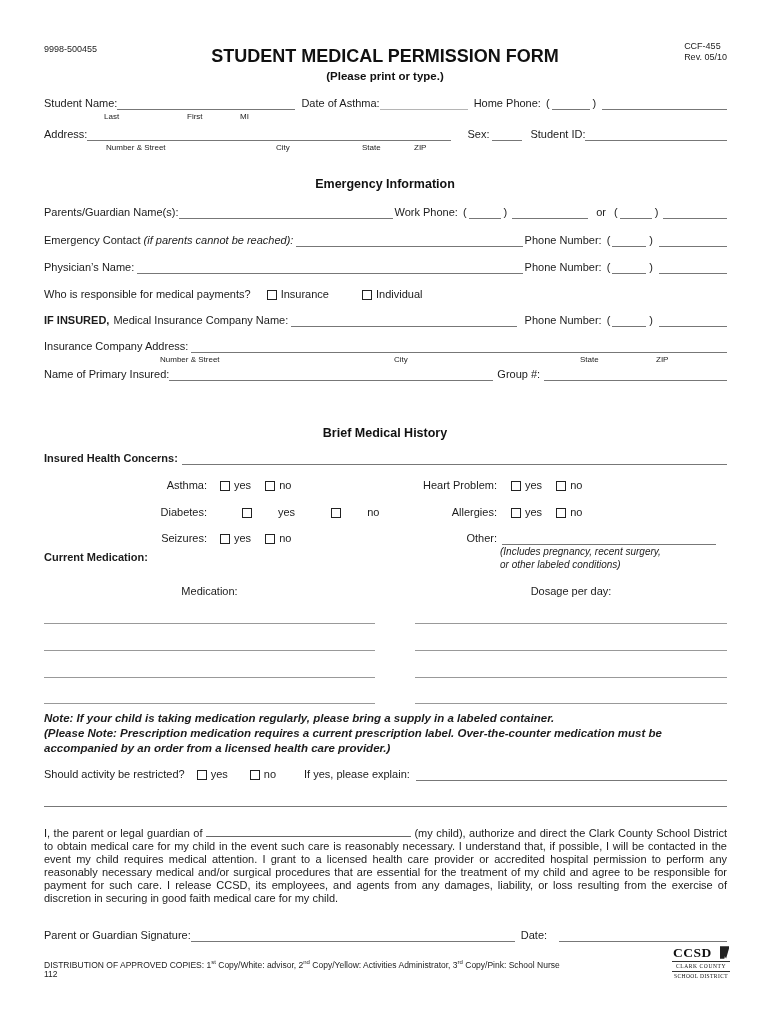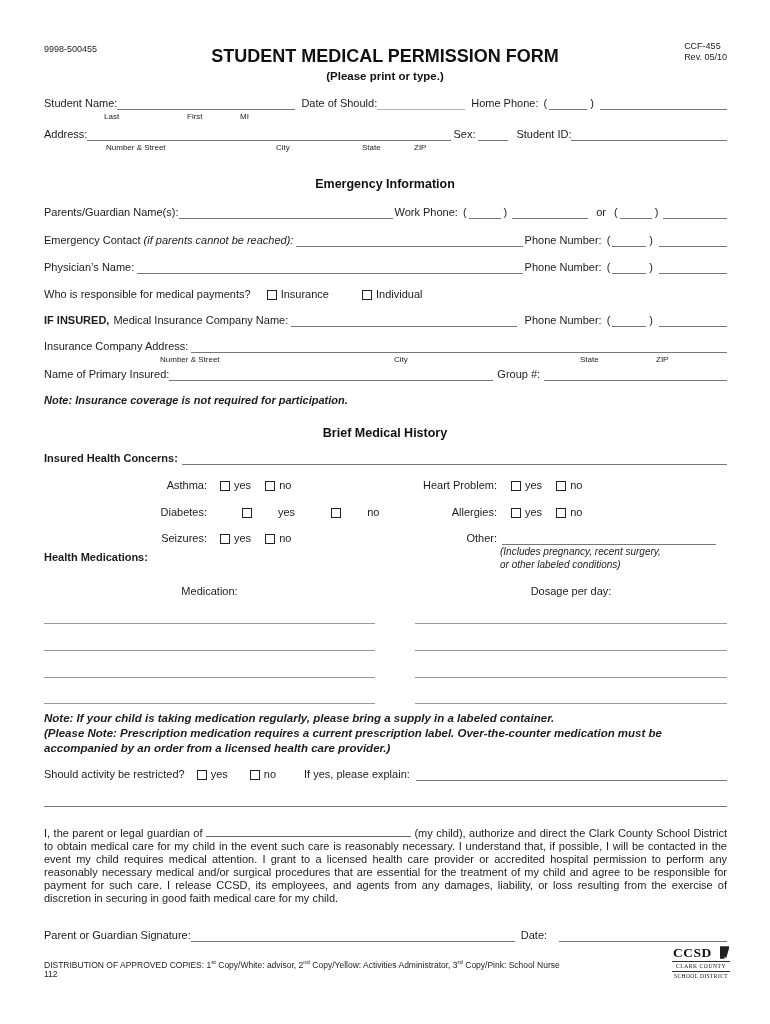--- a/index.html
+++ b/index.html
@@ -53,38 +53,38 @@
   <div class="hd" style="top:46px; font-size:18px;">STUDENT MEDICAL PERMISSION FORM</div>
   <div class="hd" style="top:70px; font-size:11.5px;">(Please print or type.)</div>
   <div class="hdr-small" style="right:43px; top:41px; text-align:left;">
     <div>CCF-455</div>
     <div>Rev. 05/10</div>
   </div>
 
   <div class="r" style="top:97px;">
     <span>Student Name:</span>
       <span class="ln" style="width:178px;"></span>
-    <span style="margin-left:6px;">Date of Should:</span>
+    <span style="margin-left:6px;">Date of Asthma:</span>
       <span class="ln lt" style="width:88px;"></span>
     <span style="margin-left:6px;">Home Phone:</span>
     <span class="op">(</span>
       <span class="ln" style="width:38px;"></span>
       <span class="cp">)</span>
     <span class="ln grow" style="margin-left:6px;"></span>
   </div>
   <div class="sub" style="top:112px;">
     <span style="left:60px;">Last</span>
     <span style="left:143px;">First</span>
     <span style="left:196px;">MI</span>
   </div>
 
   <div class="r" style="top:128px;">
     <span>Address:</span>
       <span class="ln" style="width:364px;"></span>
-    <span style="margin-left:2px;">Sex:</span>
+    <span style="margin-left:16px;">Sex:</span>
       <span class="ln" style="width:30px; margin-left:3px;"></span>
     <span style="margin-left:8px;">Student ID:</span>
     <span class="ln grow"></span>
   </div>
   <div class="sub" style="top:143px;">
     <span style="left:62px;">Number &amp; Street</span>
     <span style="left:232px;">City</span>
     <span style="left:318px;">State</span>
     <span style="left:370px;">ZIP</span>
   </div>
@@ -157,23 +157,20 @@
     <span style="left:612px;">ZIP</span>
   </div>
 
   <div class="r" style="top:368px;">
     <span>Name of Primary Insured:</span>
       <span class="ln" style="width:324px;"></span>
     <span style="margin-left:4px;">Group #:</span>
     <span class="ln grow" style="margin-left:4px;"></span>
   </div>
 
-  <div class="r b i" style="top:394px;">
-    <span>Note: Insurance coverage is not required for participation.</span>
-  </div>
 
   <div class="hd" style="top:426px;">Brief Medical History</div>
 
   <div class="r" style="top:452px;">
     <span class="b">Insured Health Concerns:</span>
     <span class="ln grow" style="margin-left:4px;"></span>
   </div>
 
   <div class="r" style="top:479px; height:13px;">
     <span class="labelbox" style="width:163px;">Asthma:</span>
@@ -216,21 +213,21 @@
       <span class="ln grow" style="margin-left:5px; margin-right:11px;"></span>
     </span>
   </div>
 
   <div class="onote">
     <div>(Includes pregnancy, recent surgery,</div>
     <div>or other labeled conditions)</div>
   </div>
 
   <div class="r b" style="top:551px;">
-    <span>Health Medications:</span>
+    <span>Current Medication:</span>
   </div>
 
   <div class="colhead" style="left:44px; top:585px; width:331px;">Medication:</div>
   <div class="colhead" style="left:415px; top:585px; width:312px;">Dosage per day:</div>
 
   <div class="mline" style="left:44px; width:331px; top:623px;"></div>
   <div class="mline" style="left:44px; width:331px; top:650px;"></div>
   <div class="mline" style="left:44px; width:331px; top:677px;"></div>
   <div class="mline" style="left:44px; width:331px; top:703px;"></div>
   <div class="mline" style="left:415px; width:312px; top:623px;"></div>

